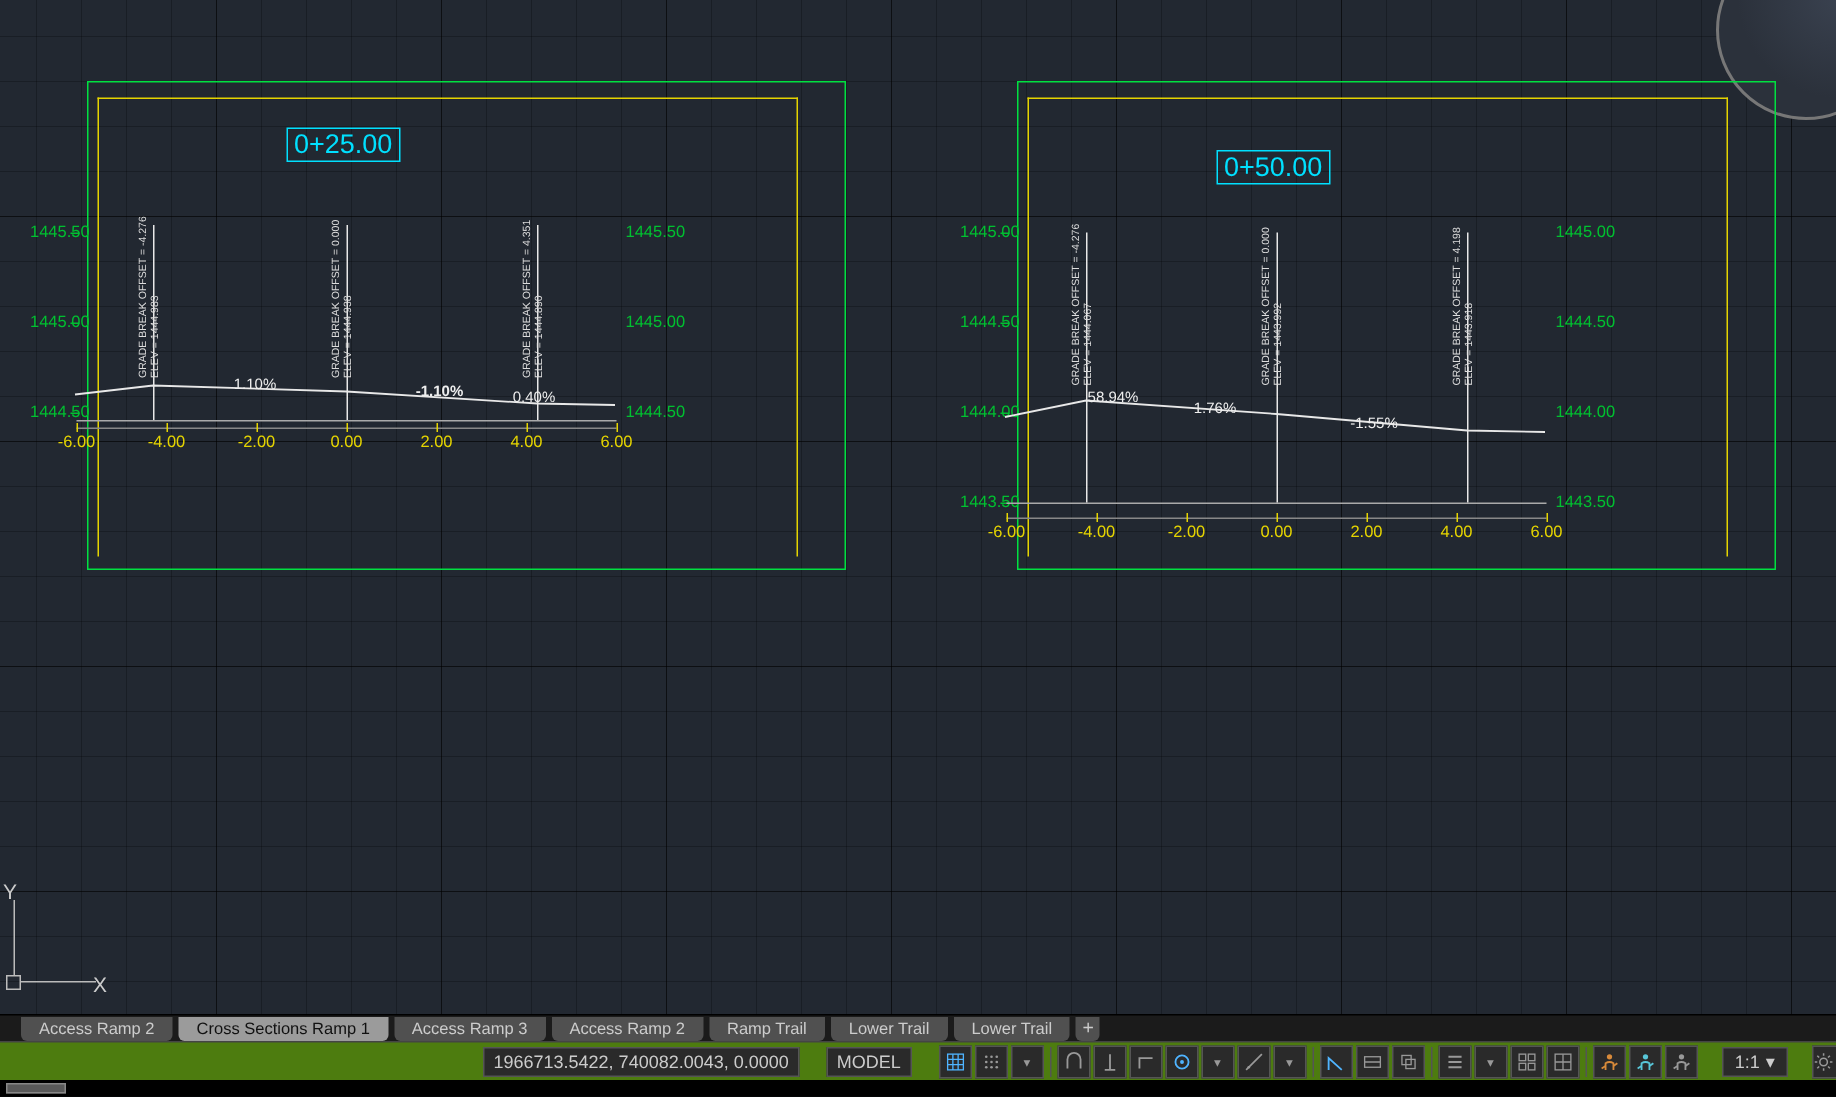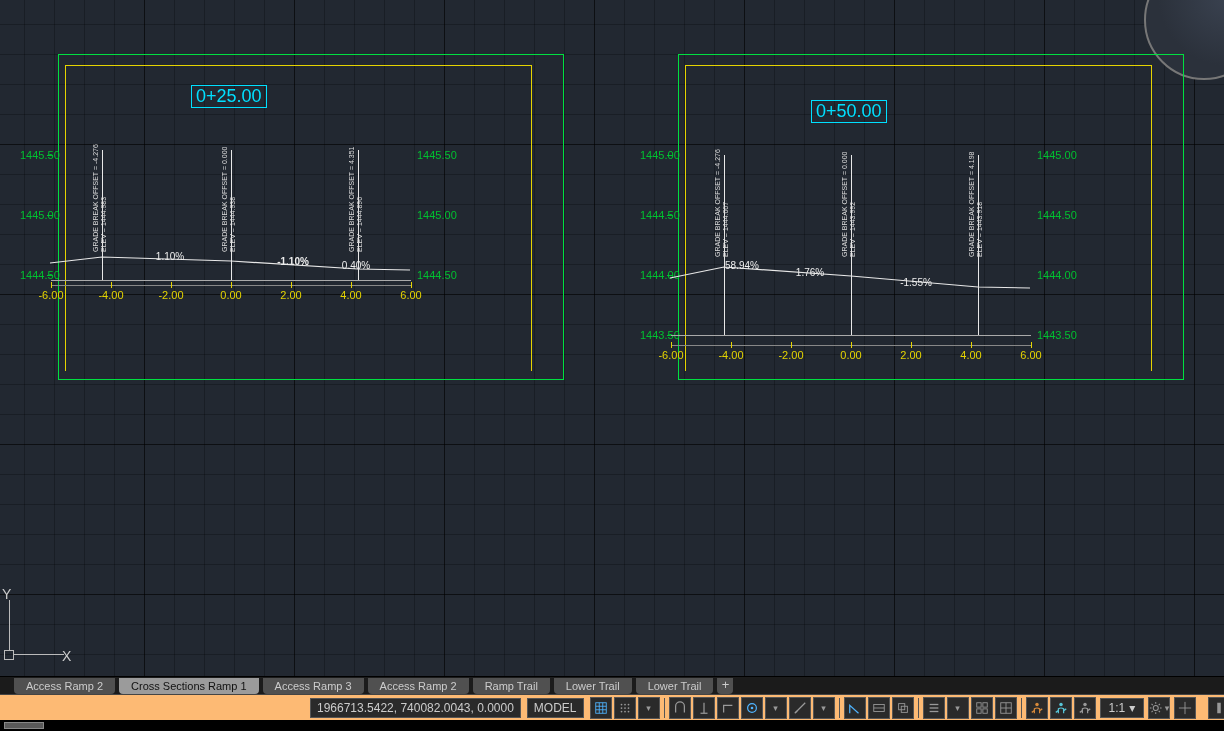--- a/index.html
+++ b/index.html
@@ -65,22 +65,22 @@
   .tab:after {
     content: ""; position: absolute; right: -6px; top: 0; width: 0; height: 0;
   }
   .tab-add {
     width: 16px; height: 16px; color: #ccc; text-align: center; line-height: 14px;
     font-size: 13px; background: #505050; border-radius: 0 0 4px 4px;
   }
   
   .statusbar {
     position: absolute; left: 0; top: 694px; width: 1224px; height: 26px;
-    background: #fdba74; display: flex; align-items: center; color: #ccc;
-    font-size: 12px; padding: 0 6px; gap: 4px;
+    background: #4d7c0f; display: flex; align-items: center; color: #ccc;
+    font-size: 12px; padding: 0 6px; gap: 16px;
     border-top: 1px solid #444;
   }
   .sb-spacer { flex: 0 0 300px; }
   .sb-coords {
     border: 1px solid #555; padding: 2px 6px; background: #2a2a2a;
     white-space: nowrap;
   }
   .sb-model {
     border: 1px solid #555; padding: 2px 6px; background: #2a2a2a; margin-left: 2px;
   }

